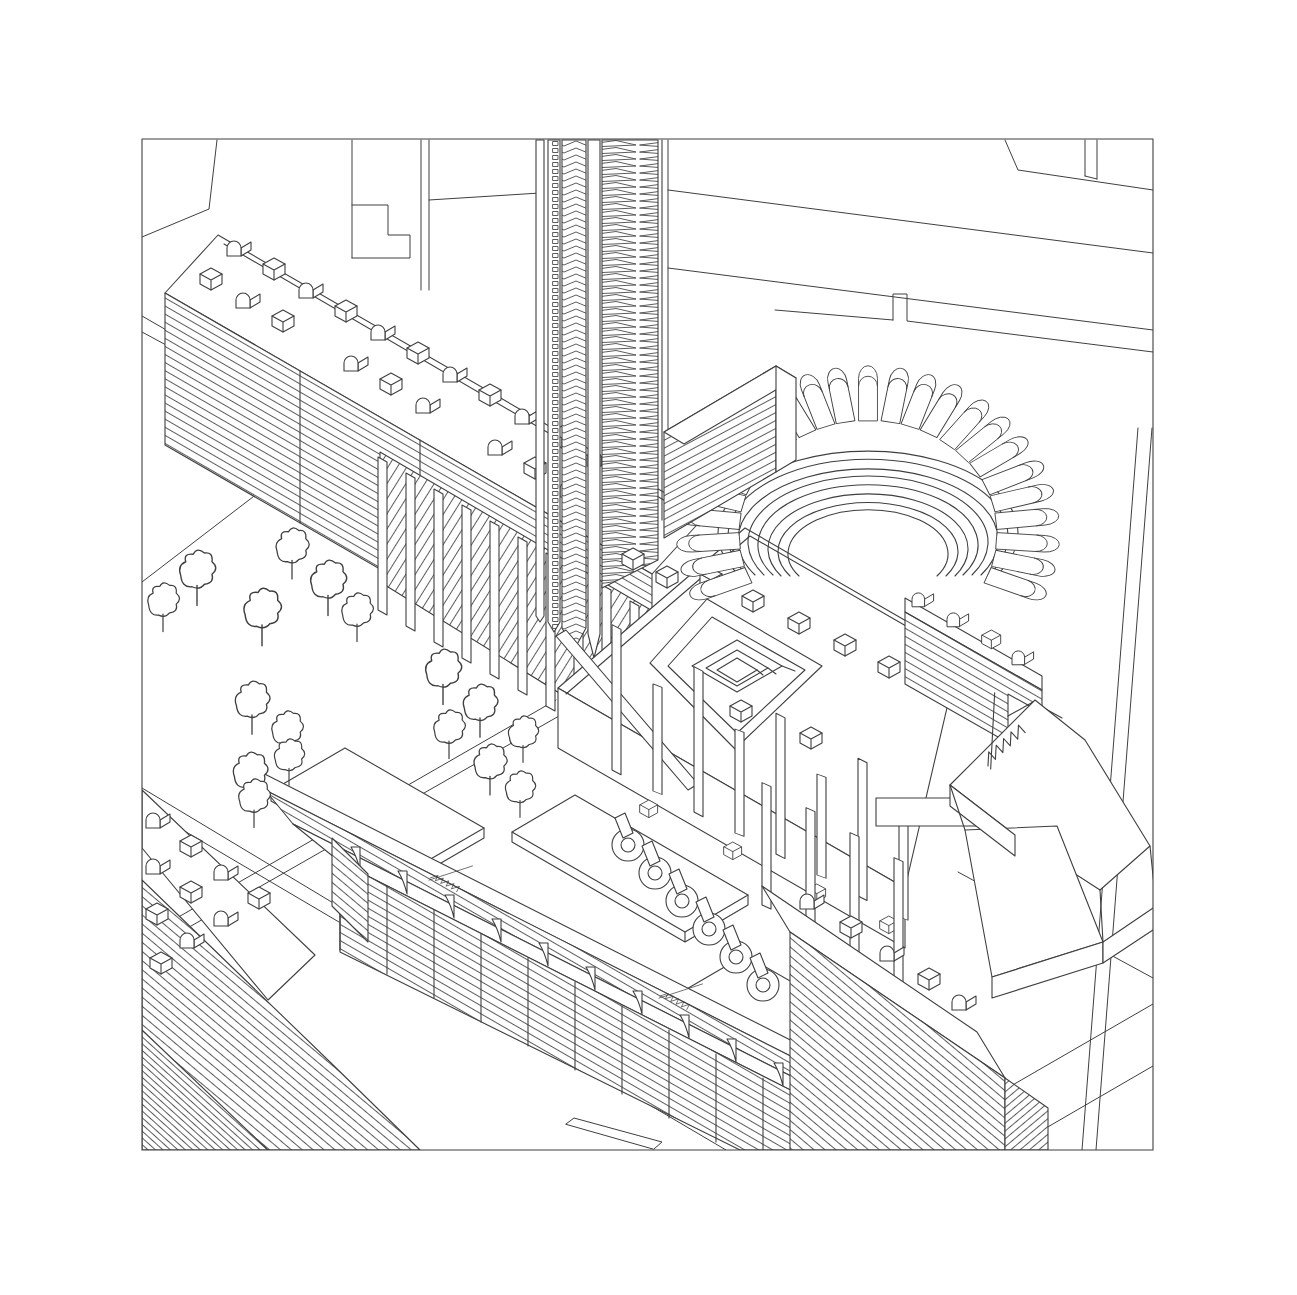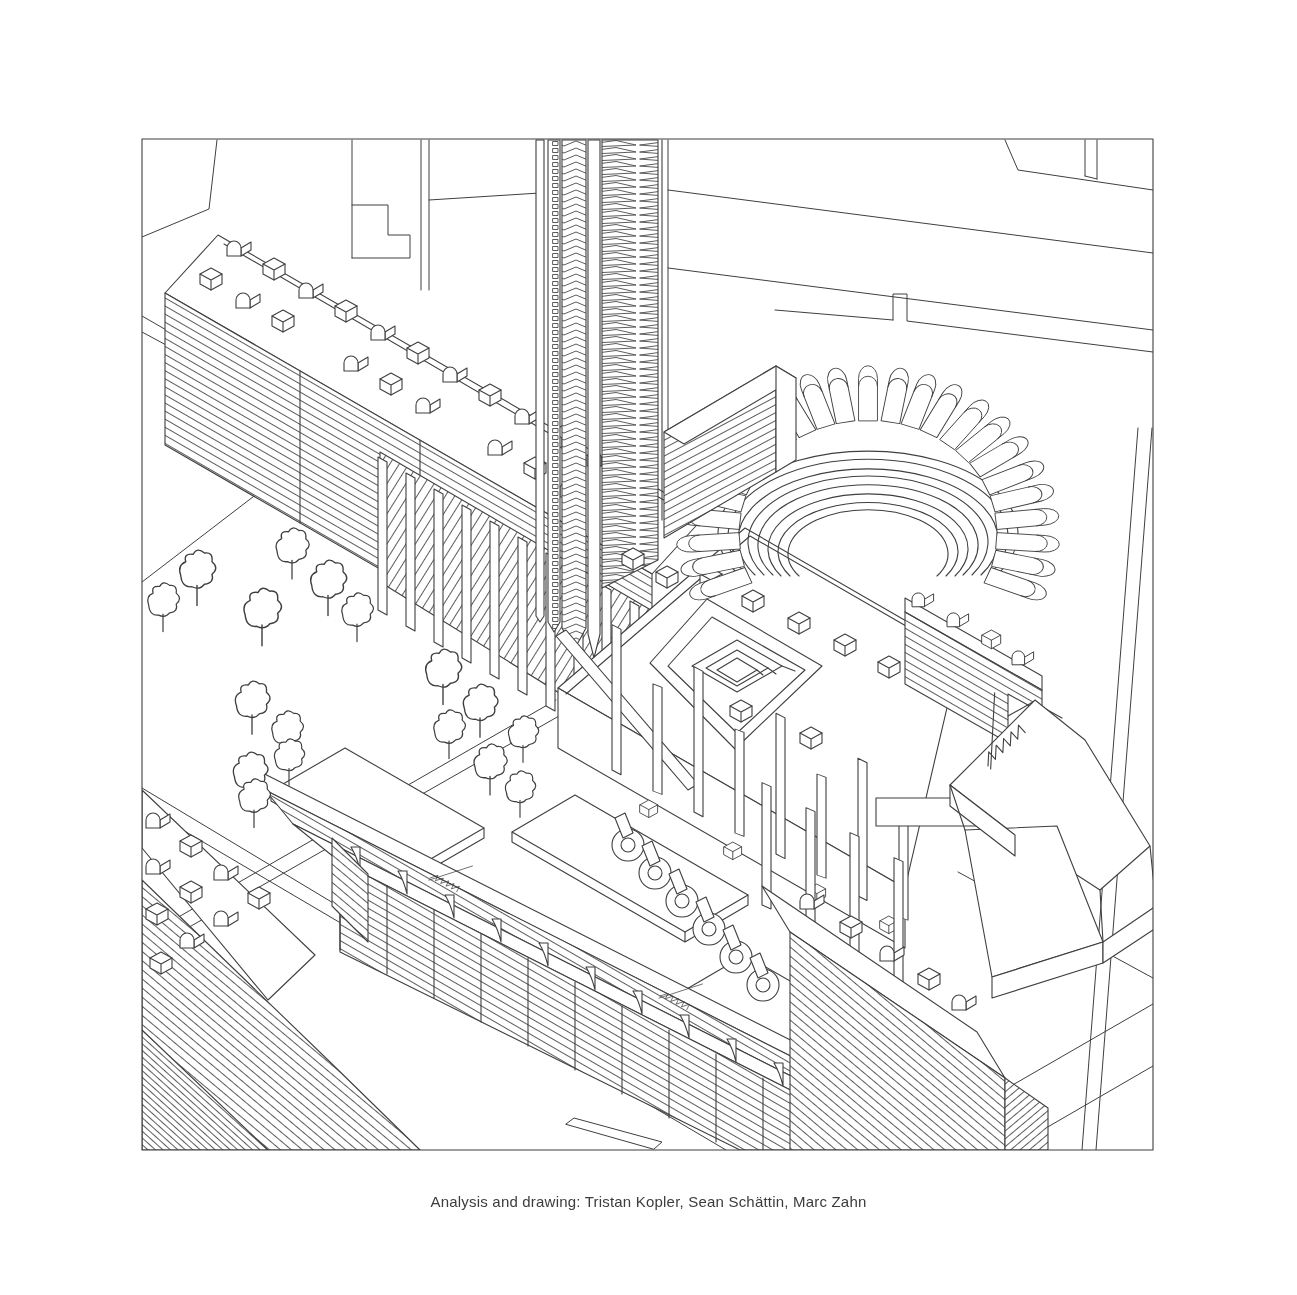--- a/index.html
+++ b/index.html
@@ -362,14 +362,13 @@
 
   <g>
     <rect x="0" y="0" width="142" height="1295" fill="#fff" stroke="none"></rect>
     <rect x="1153" y="0" width="144" height="1295" fill="#fff" stroke="none"></rect>
     <rect x="0" y="0" width="1297" height="139" fill="#fff" stroke="none"></rect>
     <rect x="0" y="1150" width="1297" height="145" fill="#fff" stroke="none"></rect>
     <rect x="142" y="139" width="1011" height="1011" fill="none"></rect>
   </g>
 </svg>
 
-<div class="caption">Analysis and drawing: Tristan Kopler, Sean Schättin, Marc Zahn</div>
 </div>
 
 </body></html>

